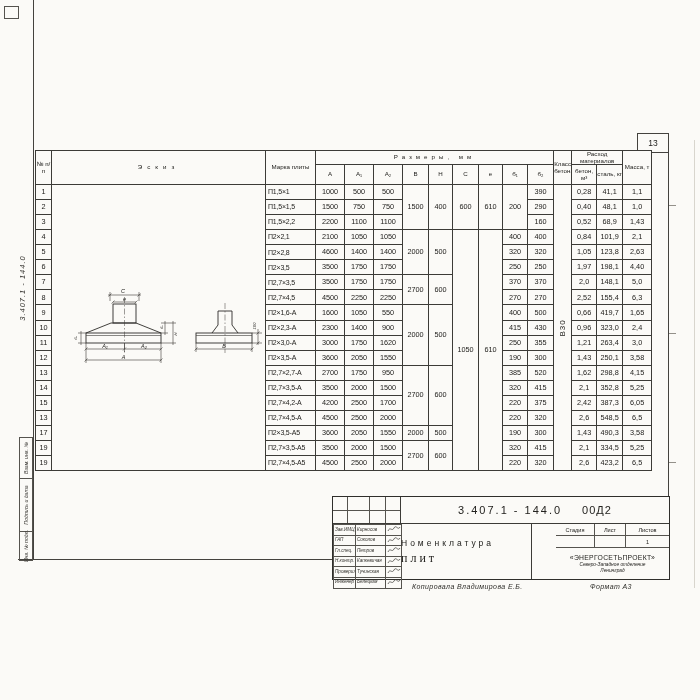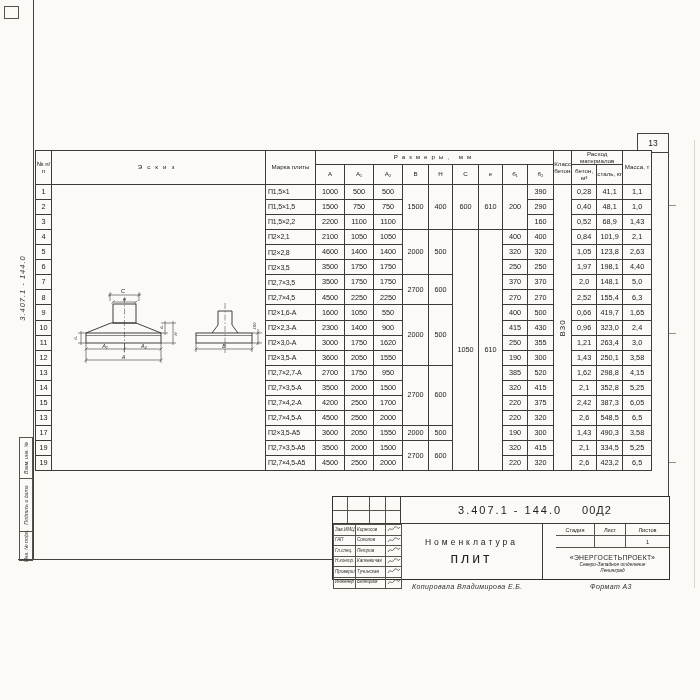--- a/index.html
+++ b/index.html
@@ -63,24 +63,24 @@
   #tb-lefttop{left:0;top:0;width:68px;height:27px;border-right:1px solid #3c3b37;border-bottom:1px solid #3c3b37;}
   #tb-lefttop .vl{position:absolute;top:0;bottom:0;width:1px;background:#55534e;}
   #tb-lefttop .hl{position:absolute;left:0;right:0;height:1px;background:#55534e;}
   #roles{position:absolute;left:0;top:27px;width:68px;height:55px;}
   #roles table{border-collapse:collapse;table-layout:fixed;width:68px;height:55px;}
   #roles td{border:1px solid #55534e;font-size:4.6px;padding:0 1px;white-space:nowrap;
     overflow:hidden;font-style:italic;color:#33312d;height:9px;line-height:1;}
   #docband{left:68px;top:0;width:268px;height:27px;border-bottom:1px solid #3c3b37;
     display:flex;align-items:center;justify-content:center;font-size:11px;letter-spacing:2px;}
   #docband .suffix{margin-left:20px;letter-spacing:1px;}
-  #tb-title{left:68px;top:27px;width:142px;height:55px;border-right:1px solid #3c3b37;
-    display:flex;flex-direction:column;align-items:center;justify-content:center;gap:3px;}
+  #tb-title{left:68px;top:27px;width:131px;height:55px;border-right:1px solid #3c3b37;
+    display:flex;flex-direction:column;align-items:flex-start;justify-content:center;gap:3px;}
   #tb-title .t1{font-size:8.5px;letter-spacing:3px;}
-  #tb-title .t2{font-size:14px;letter-spacing:3px;}
+  #tb-title .t2{font-size:12px;letter-spacing:3px;font-family:Liberation Serif, serif;}
   #tb-right{left:223px;top:27px;width:113px;height:55px;}
   .tbr-row{position:absolute;left:0;width:113px;display:flex;}
   .tbr-row .c{box-sizing:border-box;border-right:1px solid #55534e;border-bottom:1px solid #55534e;
     display:flex;align-items:center;justify-content:center;font-size:5.6px;height:100%;}
   .tbr-row .c:last-child{border-right:none;}
   #tb-org{position:absolute;left:0;top:24px;width:113px;height:31px;
     display:flex;flex-direction:column;align-items:center;justify-content:center;line-height:1.2;}
   #tb-org .org{font-size:6.8px;letter-spacing:0.3px;}
   #tb-org .branch{font-size:4.8px;font-style:italic;}
   #tb-org .city{font-size:4.8px;font-style:italic;}

